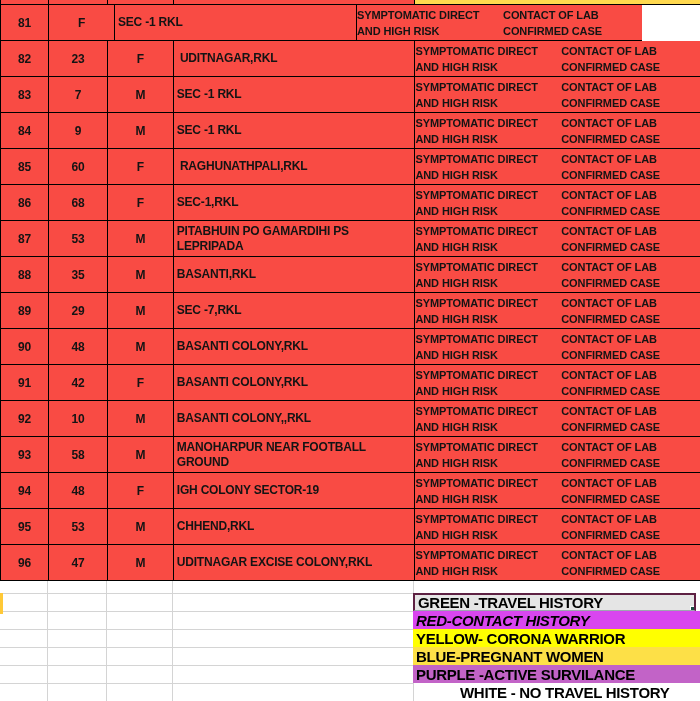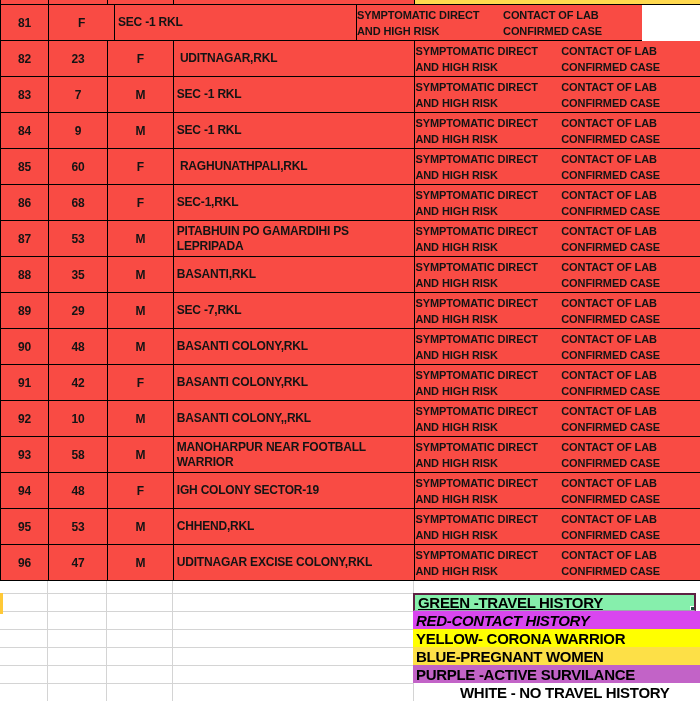--- a/index.html
+++ b/index.html
@@ -199,21 +199,21 @@
       <div class="cell c-remark">
         <div>SYMPTOMATIC DIRECT AND HIGH RISK</div>
         <div>CONTACT OF LAB CONFIRMED CASE</div>
       </div>
     </div>
 
     <div class="trow">
       <div class="cell c-sl">93</div>
       <div class="cell c-age">58</div>
       <div class="cell c-sex">M</div>
-      <div class="cell c-addr">MANOHARPUR NEAR FOOTBALL WARRIOR</div>
+      <div class="cell c-addr">MANOHARPUR NEAR FOOTBALL GROUND</div>
       <div class="cell c-remark">
         <div>SYMPTOMATIC DIRECT AND HIGH RISK</div>
         <div>CONTACT OF LAB CONFIRMED CASE</div>
       </div>
     </div>
 
     <div class="trow">
       <div class="cell c-sl">94</div>
       <div class="cell c-age">48</div>
       <div class="cell c-sex">F</div>
@@ -256,21 +256,21 @@
     <div class="hline" style="top:12px"></div>
     <div class="hline" style="top:30px"></div>
     <div class="hline" style="top:48px"></div>
     <div class="hline" style="top:66px"></div>
     <div class="hline" style="top:84px"></div>
     <div class="hline" style="top:102px"></div>
     <div id="yellow-sliver" style="background: rgb(255, 201, 55);"></div>
 
     <div id="legend">
 
-    <div class="legend-row selected" style="background: #86efac; text-decoration: underline;">
+    <div class="legend-row selected" style="background: #e5e5e5;">
       <span>GREEN -TRAVEL HISTORY</span>
     <div id="fill-handle"></div>
         </div>
 
     <div class="legend-row" style="background: #d946ef; font-style: italic;">
       <span>RED-CONTACT HISTORY</span>
     </div>
 
     <div class="legend-row" style="background: rgb(255, 255, 0); align-items: flex-end;">
       <span>YELLOW- CORONA WARRIOR</span>

